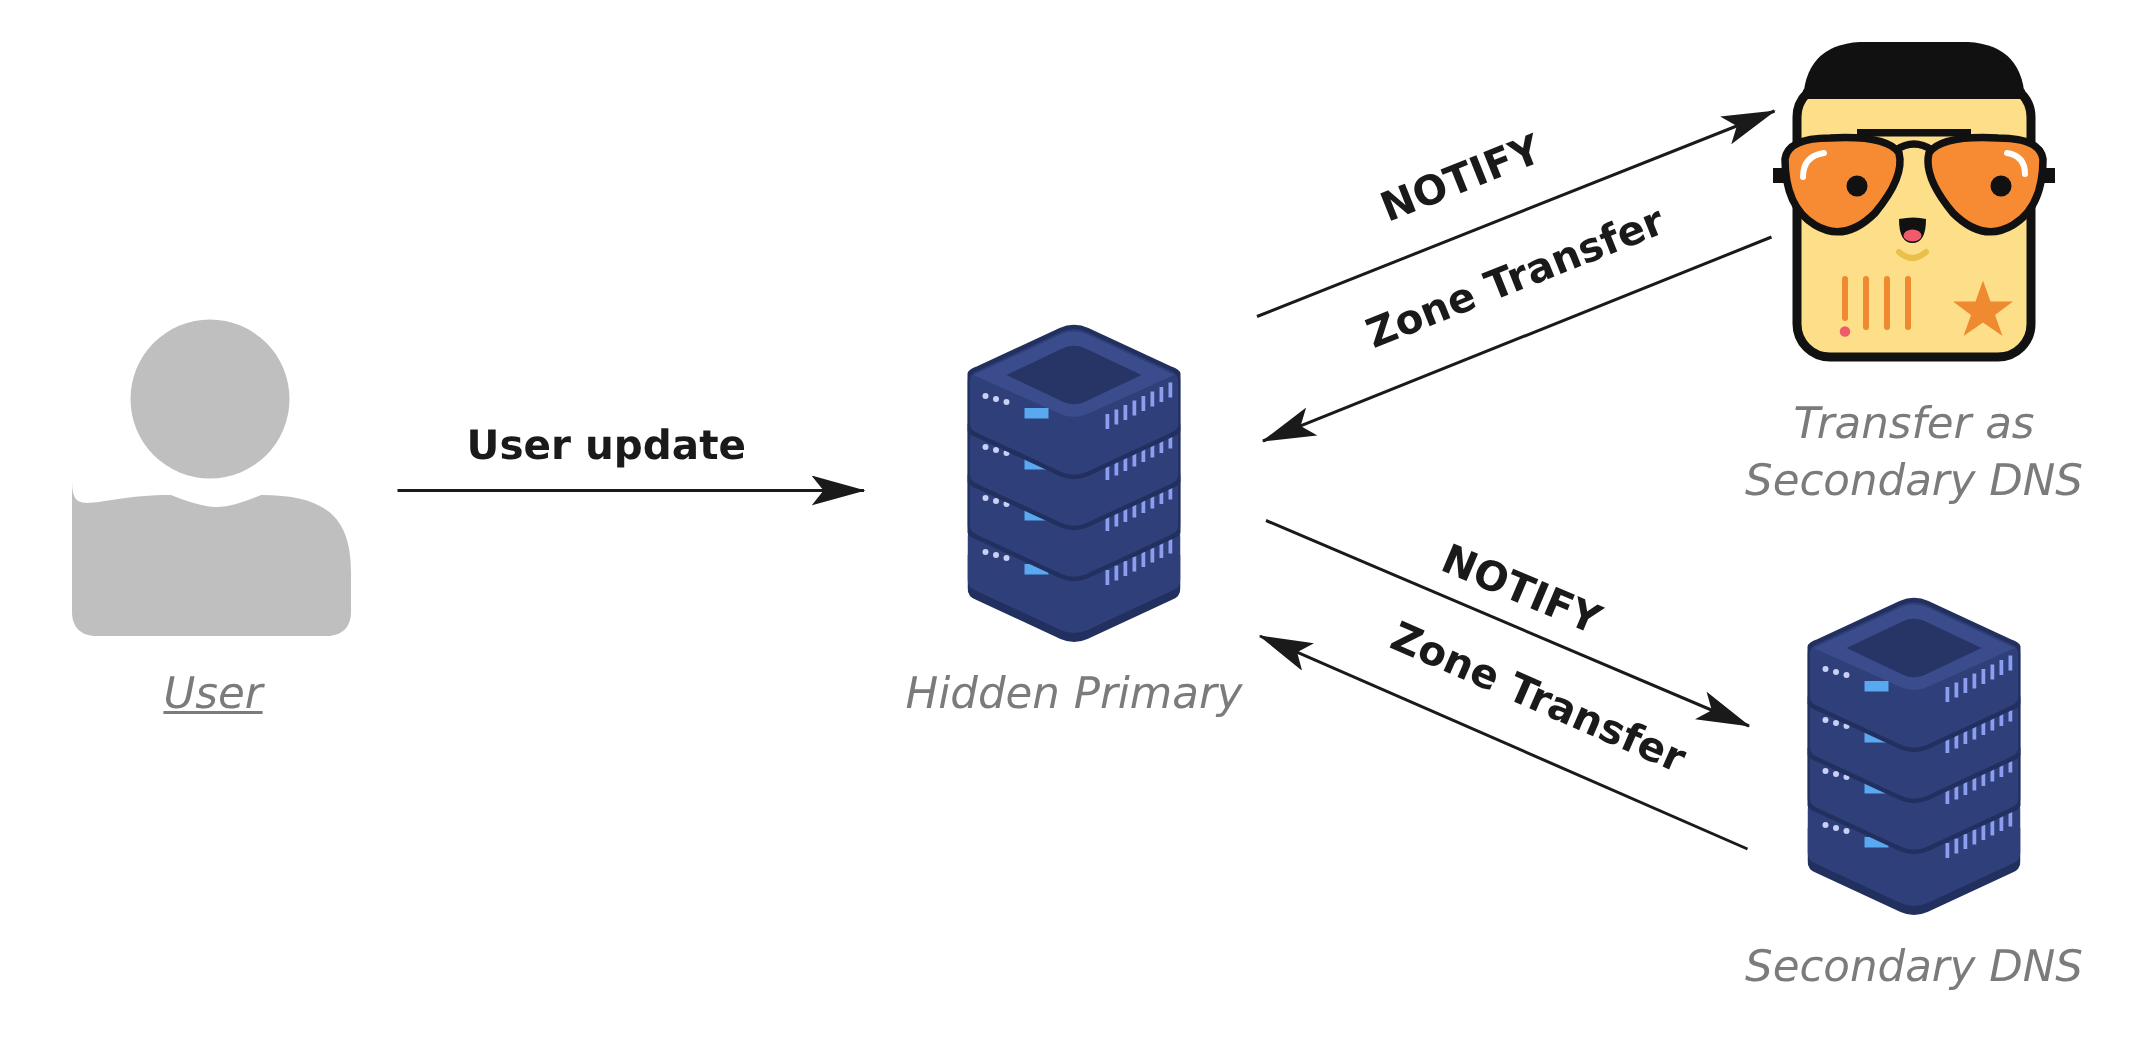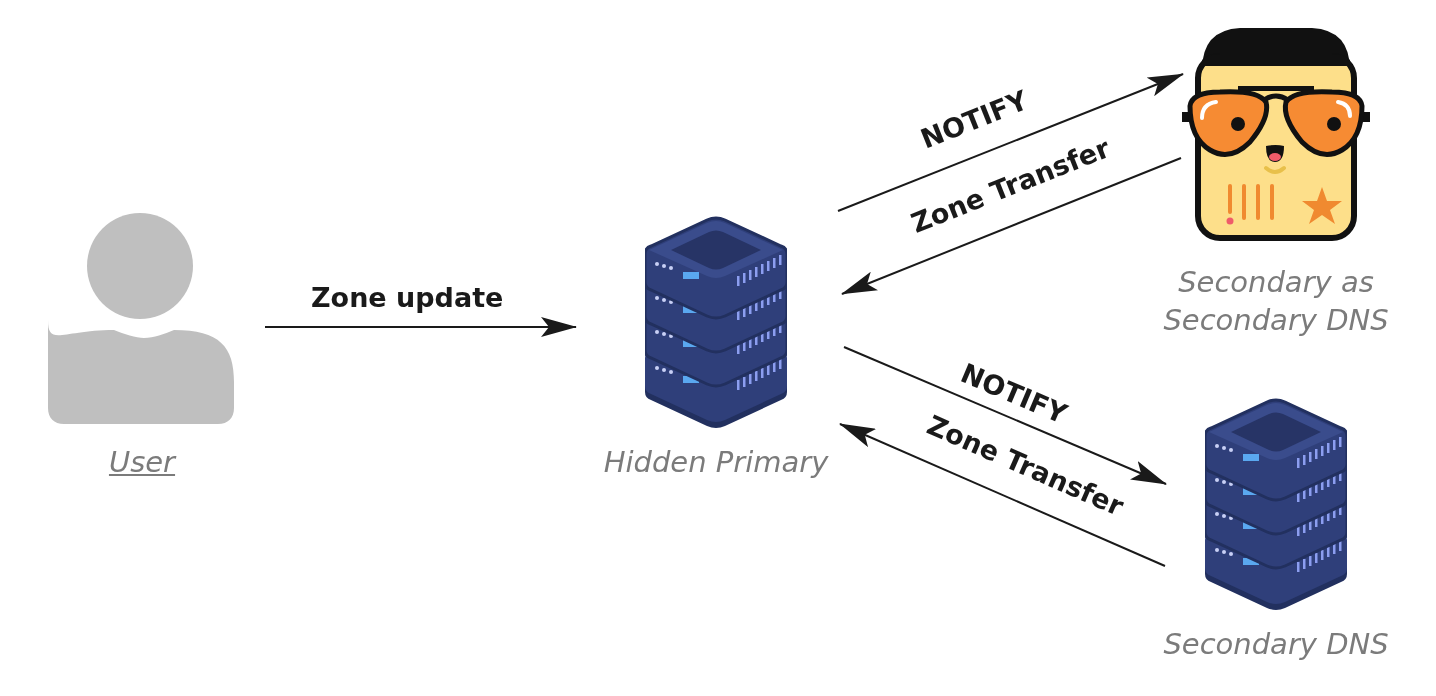--- a/index.html
+++ b/index.html
@@ -168,28 +168,28 @@
       <line x1="64" y1="160" x2="64" y2="192"></line>
       <line x1="78" y1="160" x2="78" y2="192"></line>
       <line x1="92" y1="160" x2="92" y2="192"></line>
     </g>
     <circle cx="50" cy="195" r="3.5" fill="#ef5b6a"></circle>
 
     <path d="M142,161 L147,175 L162,175 L150,184 L155,198 L142,189 L129,198 L134,184 L122,175 L137,175 Z" fill="#f08a30"></path>
   </svg>
 </div>
 <div class="node-label" style="left:1276px; top:264px;">
-  <div>Secondary as</div>
+  <div>Transfer as</div>
   <div>Secondary DNS</div>
 </div>
 
 <div class="abs" style="left:1205px; top:398px; width:142px; height:212px;">
   <svg width="142" height="212" viewBox="0 0 142 212">
     <use href="#srv"></use>
   </svg>
 </div>
 <div class="node-label" style="left:1276px; top:626px;">Secondary DNS</div>
 
-<div class="edge-label" style="left:311px; top:282px;">Zone update</div>
+<div class="edge-label" style="left:311px; top:282px;">User update</div>
 <div class="edge-label" style="left:918px; top:104px; transform: rotate(-21.7deg);">NOTIFY</div>
 <div class="edge-label" style="left:905px; top:170px; transform: rotate(-21.7deg);">Zone Transfer</div>
 <div class="edge-label" style="left:958px; top:378px; transform: rotate(23deg);">NOTIFY</div>
 <div class="edge-label" style="left:920px; top:450px; transform: rotate(23.6deg);">Zone Transfer</div>
 
 </body></html>

